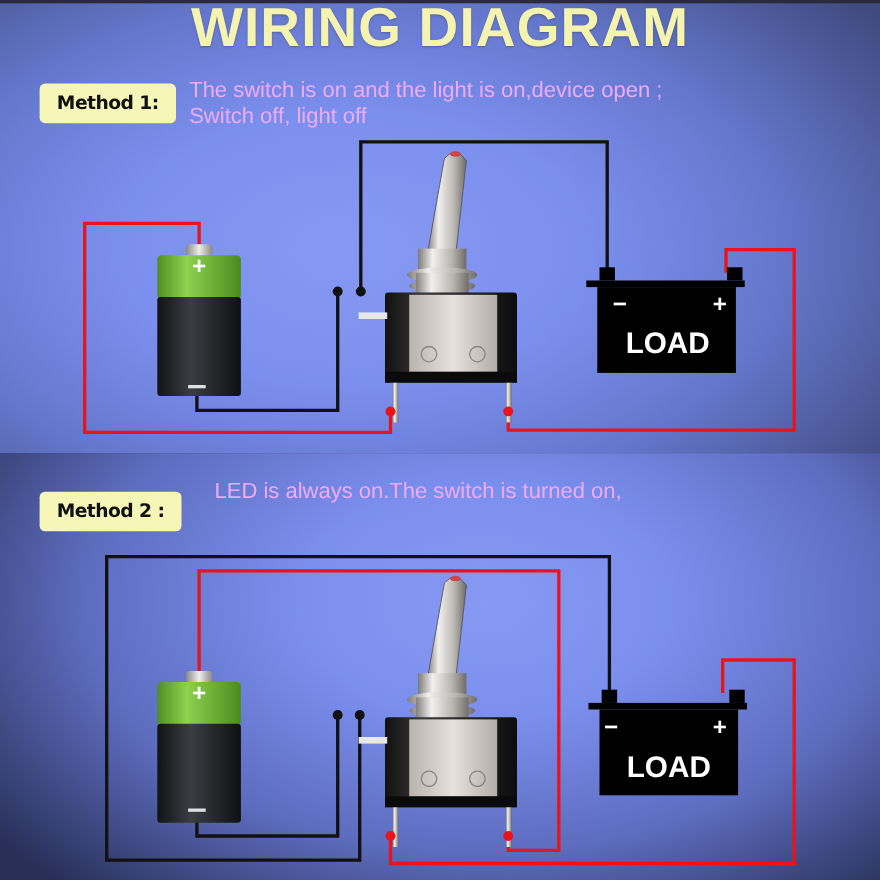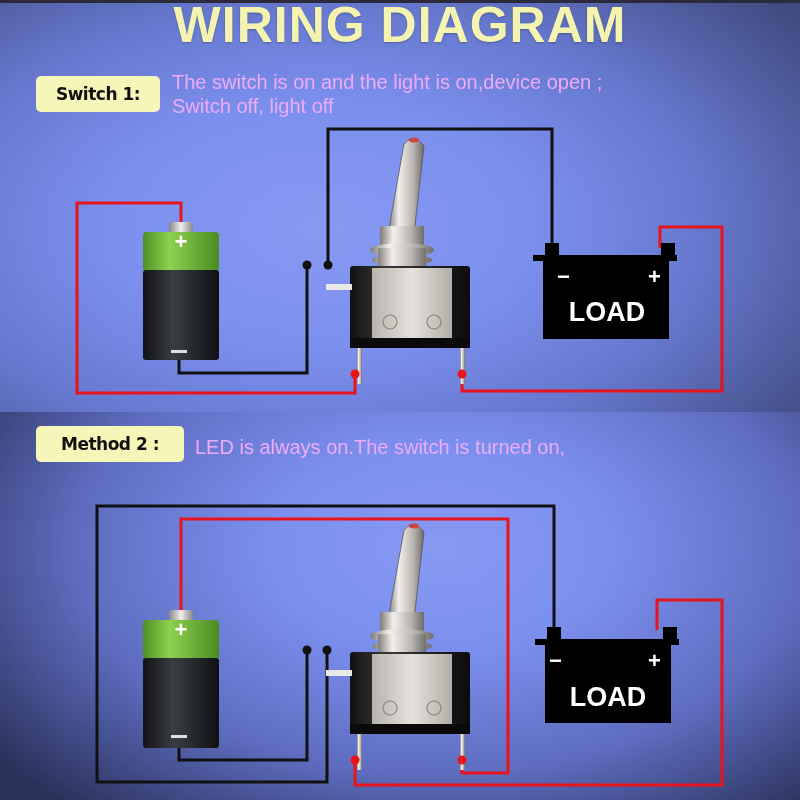--- a/index.html
+++ b/index.html
@@ -22,27 +22,27 @@
 </style>
 </head>
 <body>
 
 <div class="panel panel-top"></div>
 <div class="panel panel-bottom"></div>
 <div class="topbar"></div>
 
 <div class="title">WIRING DIAGRAM</div>
 
-<div class="badge" style="left:36px;top:76px;width:124px;">Switch 1:</div>
+<div class="badge" style="left:36px;top:76px;width:124px;">Method 1:</div>
 <div class="desc" style="left:172px;top:70px;">
   <div>The switch is on and the light is on,device open ;</div>
   <div>Switch off, light off</div>
 </div>
 
-<div class="badge" style="left:36px;top:426px;width:148px;">Method 2 :</div>
+<div class="badge" style="left:36px;top:447px;width:129px;">Method 2 :</div>
 <div class="desc" style="left:172px;top:435px;margin-left:23px;">
   <div>LED is always on.The switch is turned on,</div>
 </div>
 
 <svg class="diagram" width="800" height="800" viewBox="0 0 800 800">
   <defs>
     <linearGradient id="gGreen" x1="0" x2="1">
       <stop offset="0" stop-color="#4f8e24"></stop>
         <stop offset="0.35" stop-color="#8ed24e"></stop>
         <stop offset="1" stop-color="#4c8a22"></stop>

